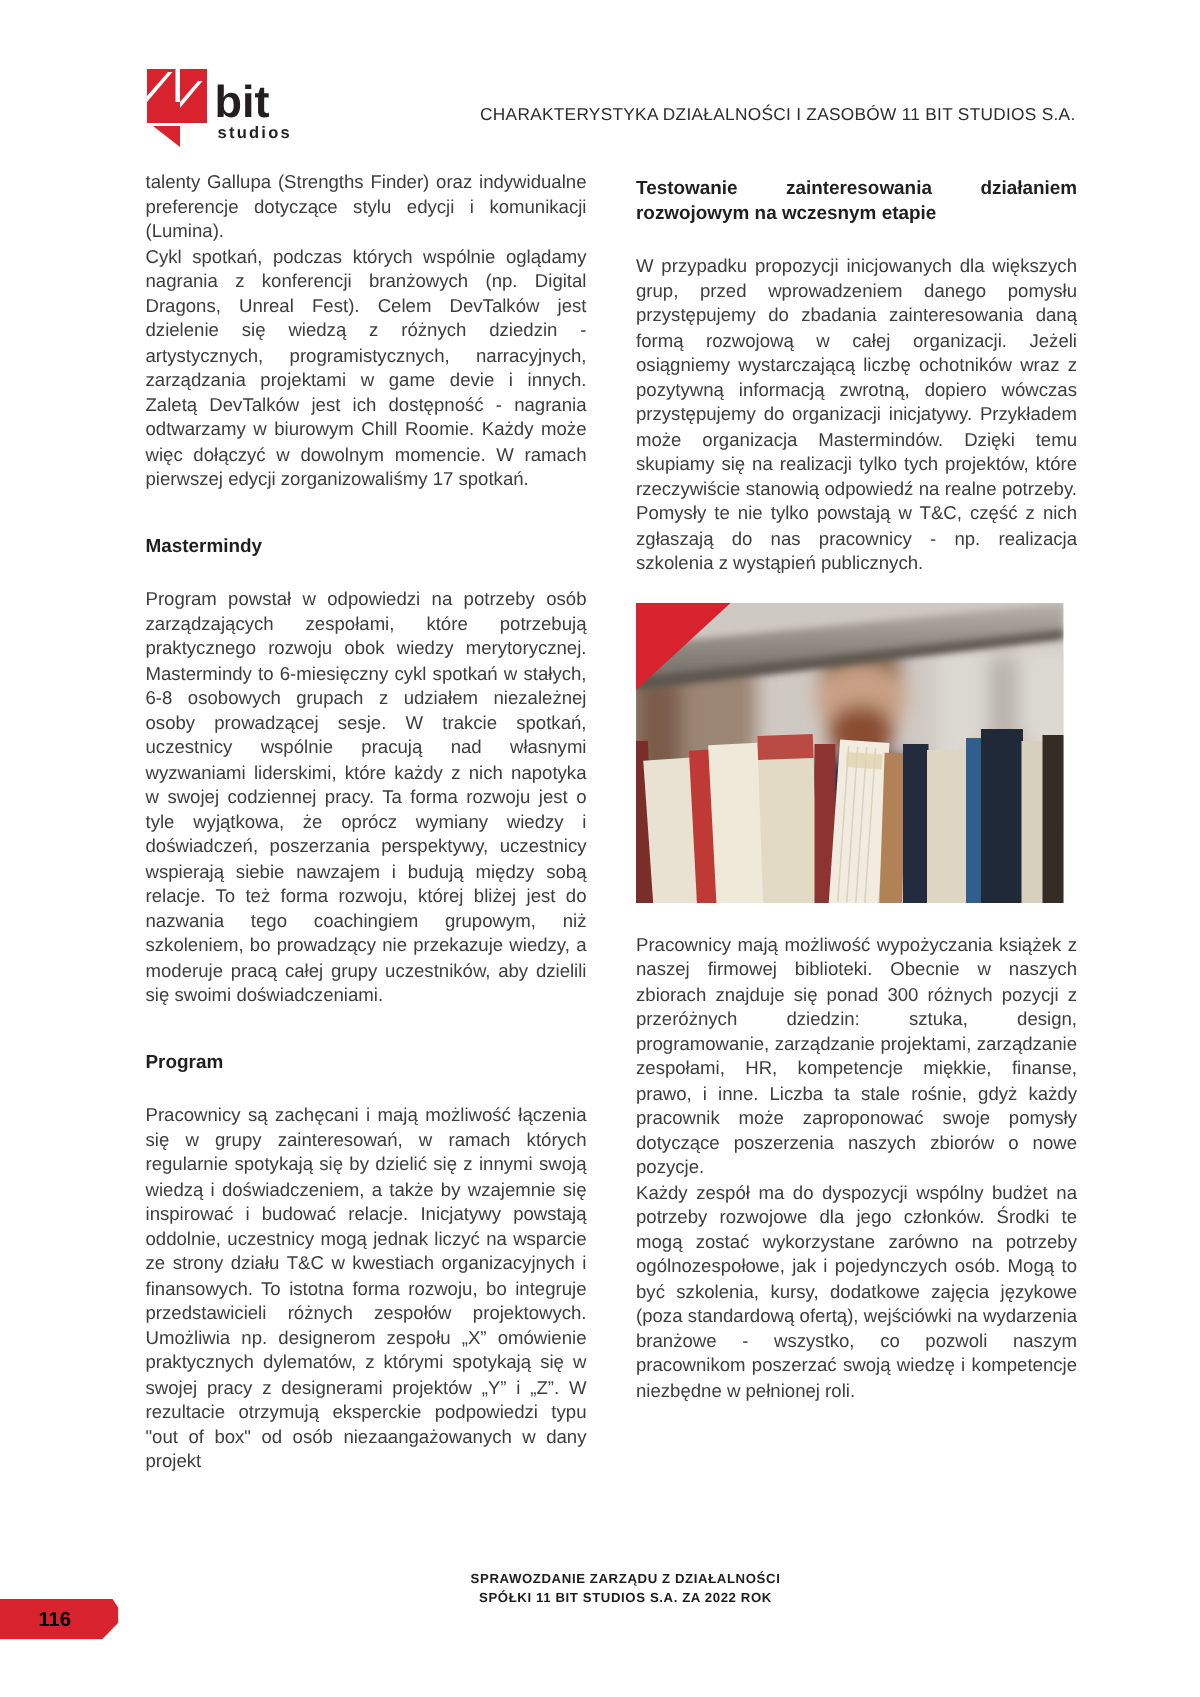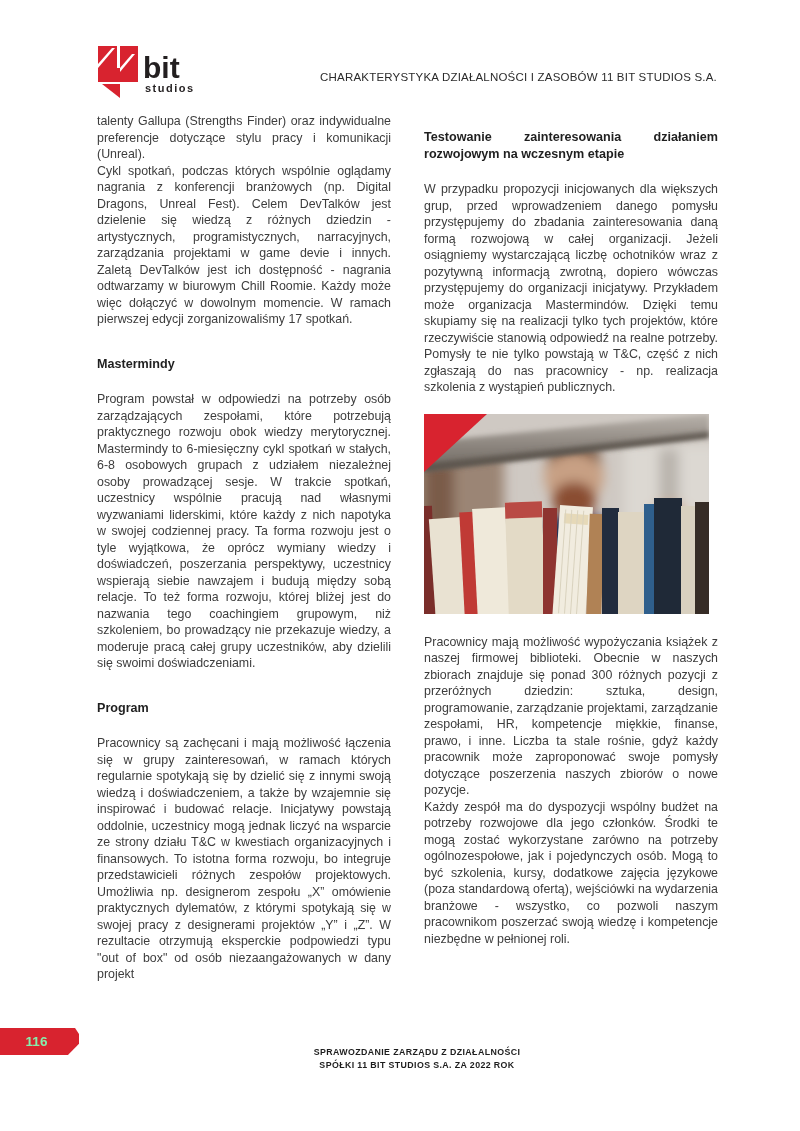--- a/index.html
+++ b/index.html
@@ -19,32 +19,32 @@
     font-size:12.4px;line-height:16.5px;color:#3d3d3d;
     text-align:justify;
   }
   .col-left{left:97px;}
   .col-right{left:424px;}
   .col p{margin:0;}
   .sec-heading{
     font-weight:bold;color:#1f1f1f;font-size:12.6px;line-height:16.5px;
     margin:28px 0 19px 0;text-align:justify;
   }
-  .col-right .sec:first-child .sec-heading{margin-top:16px;}
+  .col-right .sec:first-child .sec-heading{margin-top:4px;}
   
   .photo-wrap{margin:18px 0 20px 0;width:285px;height:200px;position:relative;}
   .photo-wrap svg{display:block;}
   
   .footer-text{
     position:absolute;left:0;right:0;top:1046px;text-align:center;
     font-size:8.8px;line-height:12.6px;font-weight:bold;letter-spacing:.4px;color:#1d1d1d;padding-left:34px;
   }
   .page-badge{
-    position:absolute;left:0;top:1028px;width:79px;height:27px;background:#d8232f;
-    color:#86efac;font-weight:bold;font-size:13.5px;line-height:27px;text-align:center;
+    position:absolute;left:0;top:1066px;width:79px;height:27px;background:#d8232f;
+    color:#000000;font-weight:bold;font-size:13.5px;line-height:27px;text-align:center;
     clip-path:polygon(0 0,95% 0,100% 22%,100% 58%,86% 100%,0 100%);
     padding-right:6px;box-sizing:border-box;
   }
 </style>
 </head>
 <body>
 
 <div class="page">
 
   <div class="logo">
@@ -61,21 +61,21 @@
         <polygon points="24,24 36,10 39,10 24,28"></polygon>
       </g>
 
       <text x="47" y="34" font-family="Liberation Sans, sans-serif" font-size="30" font-weight="bold" fill="#231f20" letter-spacing="0">bit</text>
       <text x="49" y="48" font-family="Liberation Sans, sans-serif" font-size="11" font-weight="bold" fill="#231f20" letter-spacing="1.5">studios</text>
     </svg>
   </div>
   <div class="header-title">CHARAKTERYSTYKA DZIAŁALNOŚCI I ZASOBÓW 11 BIT STUDIOS S.A.</div>
 
   <div class="col col-left">
-    <p>talenty Gallupa (Strengths Finder) oraz indywidualne preferencje dotyczące stylu pracy i komunikacji (Unreal).</p>
+    <p>talenty Gallupa (Strengths Finder) oraz indywidualne preferencje dotyczące stylu edycji i komunikacji (Lumina).</p>
 
     <div class="sec">
       <p>Cykl spotkań, podczas których wspólnie oglądamy nagrania z konferencji branżowych (np. Digital Dragons, Unreal Fest). Celem DevTalków jest dzielenie się wiedzą z różnych dziedzin - artystycznych, programistycznych, narracyjnych, zarządzania projektami w game devie i innych. Zaletą DevTalków jest ich dostępność - nagrania odtwarzamy w biurowym Chill Roomie. Każdy może więc dołączyć w dowolnym momencie. W ramach pierwszej edycji zorganizowaliśmy 17 spotkań.</p>
     </div>
 
     <div class="sec">
       <div class="sec-heading">Mastermindy</div>
       <p>Program powstał w odpowiedzi na potrzeby osób zarządzających zespołami, które potrzebują praktycznego rozwoju obok wiedzy merytorycznej. Mastermindy to 6-miesięczny cykl spotkań w stałych, 6-8 osobowych grupach z udziałem niezależnej osoby prowadzącej sesje. W trakcie spotkań, uczestnicy wspólnie pracują nad własnymi wyzwaniami liderskimi, które każdy z nich napotyka w swojej codziennej pracy. Ta forma rozwoju jest o tyle wyjątkowa, że oprócz wymiany wiedzy i doświadczeń, poszerzania perspektywy, uczestnicy wspierają siebie nawzajem i budują między sobą relacje. To też forma rozwoju, której bliżej jest do nazwania tego coachingiem grupowym, niż szkoleniem, bo prowadzący nie przekazuje wiedzy, a moderuje pracą całej grupy uczestników, aby dzielili się swoimi doświadczeniami.</p>
     </div>
 

